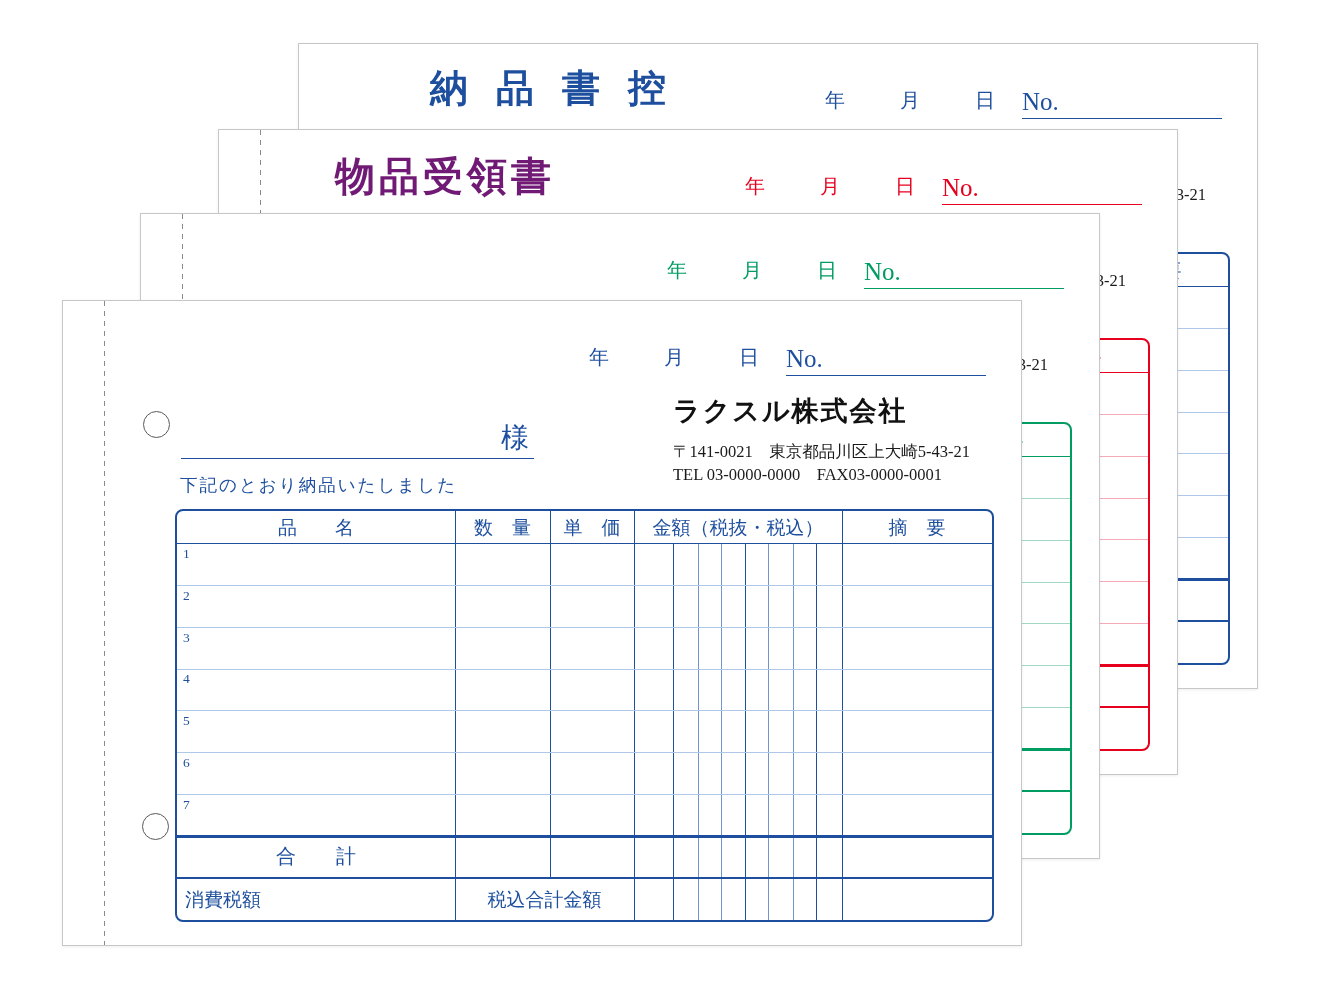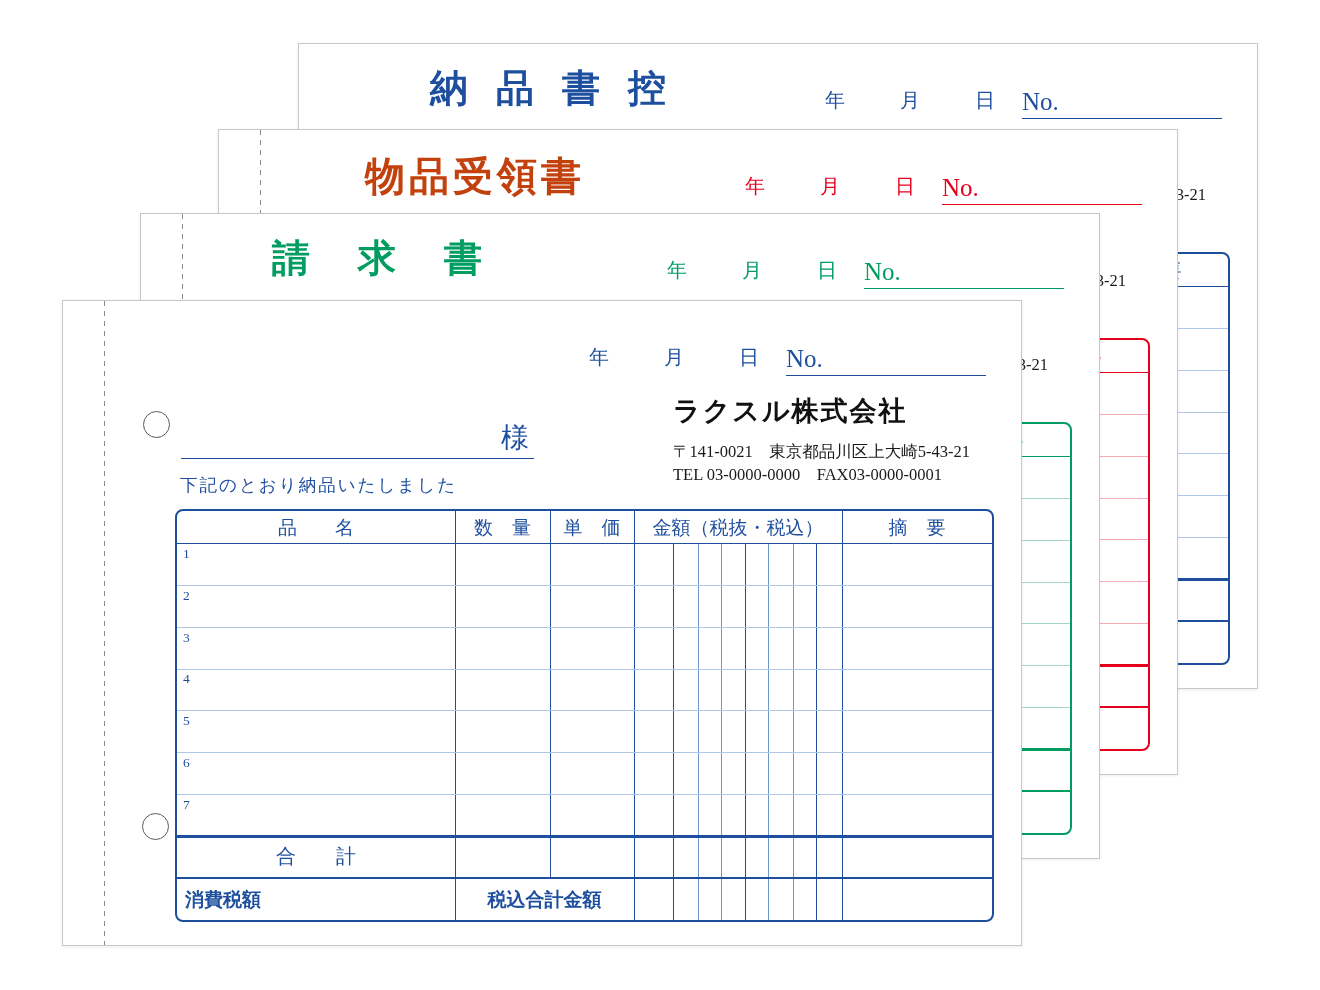--- a/index.html
+++ b/index.html
@@ -20,21 +20,21 @@
   .sender-sub{font-size:16.5px;color:#1a1a1a;}
   .lead{font-size:17.5px;letter-spacing:2px;}
   .hole{position:absolute;width:27px;height:27px;border:1.4px solid #595959;border-radius:50%;
         background:#ffffff;box-sizing:border-box;}
   .tbl{position:absolute;left:112px;top:208px;width:815px;height:409px;
        border-radius:8px;box-sizing:content-box;}
   .gl{position:absolute;}
   .hcell{position:absolute;top:0;height:32px;line-height:33px;text-align:center;font-size:19px;}
   .rownum{position:absolute;font-size:13.5px;line-height:1;}
   .tot{position:absolute;text-align:center;font-size:20px;}
-  .taxlbl{position:absolute;font-size:19px;font-weight:bold;}
+  .taxlbl{position:absolute;font-size:19px;}
 </style>
 </head>
 <body>
 
 <div id="canvas">
     <div class="sheet" style="left: 298px; top: 43px; z-index: 1;">
       <div class="abs title" style="left: 131px; top: 24px; color: rgb(29, 79, 158); letter-spacing: 28px;">納品書控</div>
       <div class="abs dlabel" style="left: 526px; top: 43px; color: rgb(29, 79, 158);">年</div>
       <div class="abs dlabel" style="left: 601px; top: 43px; color: rgb(29, 79, 158);">月</div>
       <div class="abs dlabel" style="left: 676px; top: 43px; color: rgb(29, 79, 158);">日</div>
@@ -80,21 +80,21 @@
         <div class="rownum" style="left: 6px; top: 203.2px; color: rgb(29, 79, 158);">5</div>
         <div class="rownum" style="left: 6px; top: 245px; color: rgb(29, 79, 158);">6</div>
         <div class="rownum" style="left: 6px; top: 286.8px; color: rgb(29, 79, 158);">7</div>
         <div class="tot" style="left: 0px; top: 324px; width: 278px; height: 42px; line-height: 42px; color: rgb(29, 79, 158);">合　　計</div>
         <div class="taxlbl" style="left: 8px; top: 366px; height: 43px; line-height: 45px; color: rgb(29, 79, 158);">消費税額</div>
         <div class="taxlbl" style="left: 278px; top: 366px; width: 179px; height: 43px; line-height: 45px; text-align: center; color: rgb(29, 79, 158);">税込合計金額</div>
       </div>
     </div>
     <div class="sheet" style="left: 218px; top: 129px; z-index: 2;">
       <div class="perf"></div>
-      <div class="abs title sans" style="left: 146px; top: 24px; color: #c2410c; letter-spacing: 4px;">物品受領書</div>
+      <div class="abs title sans" style="left: 116px; top: 24px; color: #701a75; letter-spacing: 4px;">物品受領書</div>
       <div class="abs dlabel" style="left: 526px; top: 43px; color: rgb(230, 0, 30);">年</div>
       <div class="abs dlabel" style="left: 601px; top: 43px; color: rgb(230, 0, 30);">月</div>
       <div class="abs dlabel" style="left: 676px; top: 43px; color: rgb(230, 0, 30);">日</div>
       <div class="abs no-wrap" style="left: 723px; top: 44px; color: rgb(230, 0, 30); border-bottom: 1.6px solid rgb(230, 0, 30);">No.</div>
       <div class="abs addr-underline" style="left: 118px; top: 124px; border-bottom: 1.6px solid rgb(230, 0, 30);"></div>
       <div class="abs sama" style="left: 438px; top: 118px; color: rgb(230, 0, 30);">様</div>
       <div class="abs sender-name" style="left: 610px; top: 92px;">ラクスル株式会社</div>
       <div class="abs sender-sub" style="left: 610px; top: 140px;">〒141-0021　東京都品川区上大崎5-43-21</div>
       <div class="abs sender-sub" style="left: 610px; top: 163px;">TEL 03-0000-0000　FAX03-0000-0001</div>
       <div class="abs lead" style="left: 117px; top: 172px; color: rgb(230, 0, 30);">下記のとおり納品いたしました</div>
@@ -133,21 +133,20 @@
         <div class="rownum" style="left: 6px; top: 203.2px; color: rgb(230, 0, 30);">5</div>
         <div class="rownum" style="left: 6px; top: 245px; color: rgb(230, 0, 30);">6</div>
         <div class="rownum" style="left: 6px; top: 286.8px; color: rgb(230, 0, 30);">7</div>
         <div class="tot" style="left: 0px; top: 324px; width: 278px; height: 42px; line-height: 42px; color: rgb(230, 0, 30);">合　　計</div>
         <div class="taxlbl" style="left: 8px; top: 366px; height: 43px; line-height: 45px; color: rgb(230, 0, 30);">消費税額</div>
         <div class="taxlbl" style="left: 278px; top: 366px; width: 179px; height: 43px; line-height: 45px; text-align: center; color: rgb(230, 0, 30);">税込合計金額</div>
       </div>
     </div>
     <div class="sheet" style="left: 140px; top: 213px; z-index: 3;">
       <div class="perf"></div>
-      <div class="abs title" style="left: 131px; top: 24px; color: rgb(0, 156, 98); letter-spacing: 48px;">請求書</div>
       <div class="abs dlabel" style="left: 526px; top: 43px; color: rgb(0, 156, 98);">年</div>
       <div class="abs dlabel" style="left: 601px; top: 43px; color: rgb(0, 156, 98);">月</div>
       <div class="abs dlabel" style="left: 676px; top: 43px; color: rgb(0, 156, 98);">日</div>
       <div class="abs no-wrap" style="left: 723px; top: 44px; color: rgb(0, 156, 98); border-bottom: 1.6px solid rgb(0, 156, 98);">No.</div>
       <div class="abs addr-underline" style="left: 118px; top: 124px; border-bottom: 1.6px solid rgb(0, 156, 98);"></div>
       <div class="abs sama" style="left: 438px; top: 118px; color: rgb(0, 156, 98);">様</div>
       <div class="abs sender-name" style="left: 610px; top: 92px;">ラクスル株式会社</div>
       <div class="abs sender-sub" style="left: 610px; top: 140px;">〒141-0021　東京都品川区上大崎5-43-21</div>
       <div class="abs sender-sub" style="left: 610px; top: 163px;">TEL 03-0000-0000　FAX03-0000-0001</div>
       <div class="abs lead" style="left: 117px; top: 172px; color: rgb(0, 156, 98);">下記のとおり納品いたしました</div>

